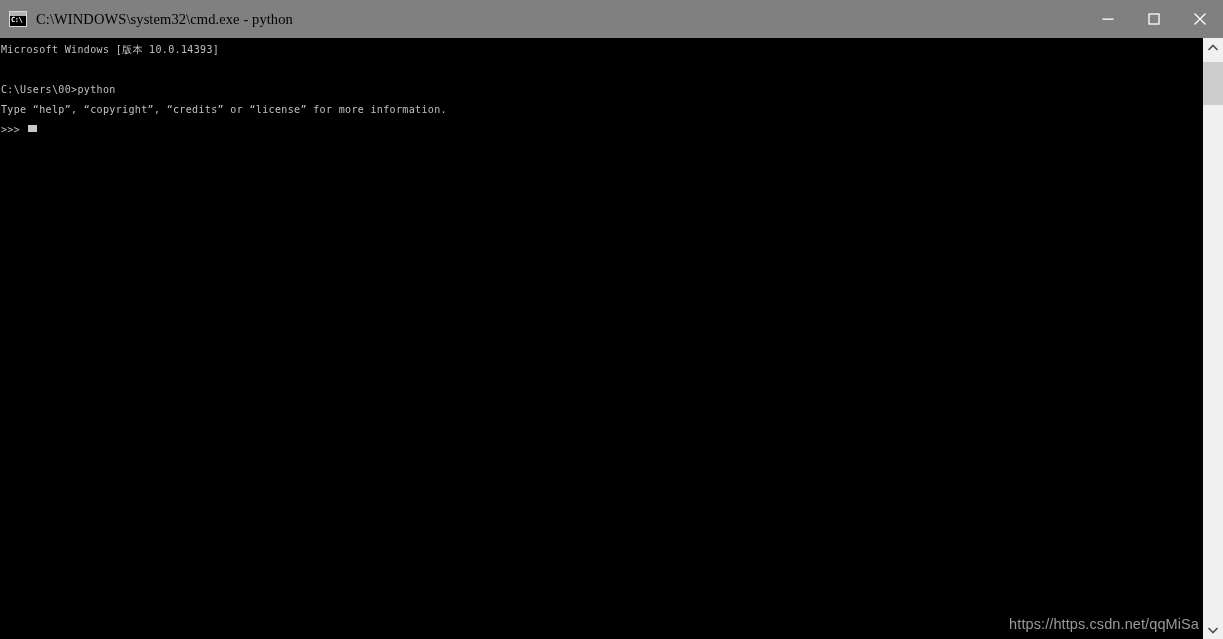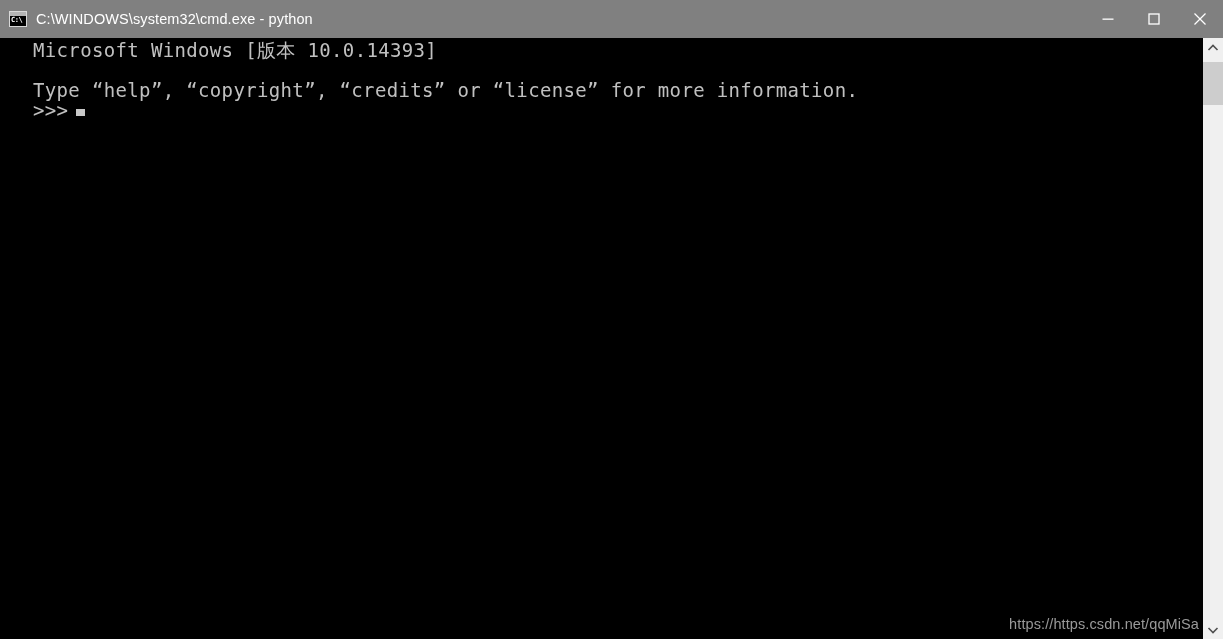--- a/index.html
+++ b/index.html
@@ -58,22 +58,22 @@
     left: 1px;
     top: 4px;
     color: #ffffff;
     font-size: 7px;
     line-height: 9px;
     font-family: "DejaVu Sans Mono", monospace;
     letter-spacing: -0.5px;
     font-weight: bold;
   }
   #title-text {
-    color: #ffffff;
-    font-family: Liberation Sans, sans-serif;
+    color: #000000;
+    font-family: Liberation Serif, serif;
     font-size: 14.5px;
     letter-spacing: 0.1px;
     white-space: nowrap;
     flex: 1 1 auto;
   }
   .winbtn {
     width: 46px;
     height: 38px;
     flex: 0 0 auto;
     position: relative;
@@ -94,26 +94,25 @@
   }
   #console-lines {
     position: absolute;
     left: 1px;
     top: 2px;
     width: 1200px;
   }
   .line {
     color: #c0c0c0;
     font-family: "DejaVu Sans Mono", monospace;
-    font-size: 19px;
+    font-size: 10px;
     line-height: 20px;
     height: 20px;
     white-space: pre;
     letter-spacing: 0.35px;
-    margin-left: 32px;
   }
   .line.blank { color: transparent; }
   #prompt-line {
     position: relative;
     display: inline-block;
   }
   #cursor {
     display: inline-block;
     width: 9px;
     height: 7px;
@@ -191,20 +190,21 @@
         <line x1="1.5" y1="1.5" x2="12.5" y2="12.5" stroke="#ffffff" stroke-width="1.3"></line>
         <line x1="12.5" y1="1.5" x2="1.5" y2="12.5" stroke="#ffffff" stroke-width="1.3"></line>
       </svg>
     </div>
   </div>
 
   <div id="terminal">
     <div id="console-lines">
       <div class="line">Microsoft Windows [版本 10.0.14393]</div>
       <div class="line blank"></div>
+      <div class="line">C:\Users\00&gt;python</div>
       <div class="line">Type “help”, “copyright”, “credits” or “license” for more information.</div>
       <div class="line"><span id="prompt-line">&gt;&gt;&gt;</span><span id="cursor"></span></div>
     </div>
 
     <div id="watermark">https://https.csdn.net/qqMiSa</div>
   </div>
 
   <div id="scrollbar">
     <div class="sb-arrow up">
       <svg width="11" height="8" viewBox="0 0 11 8">

